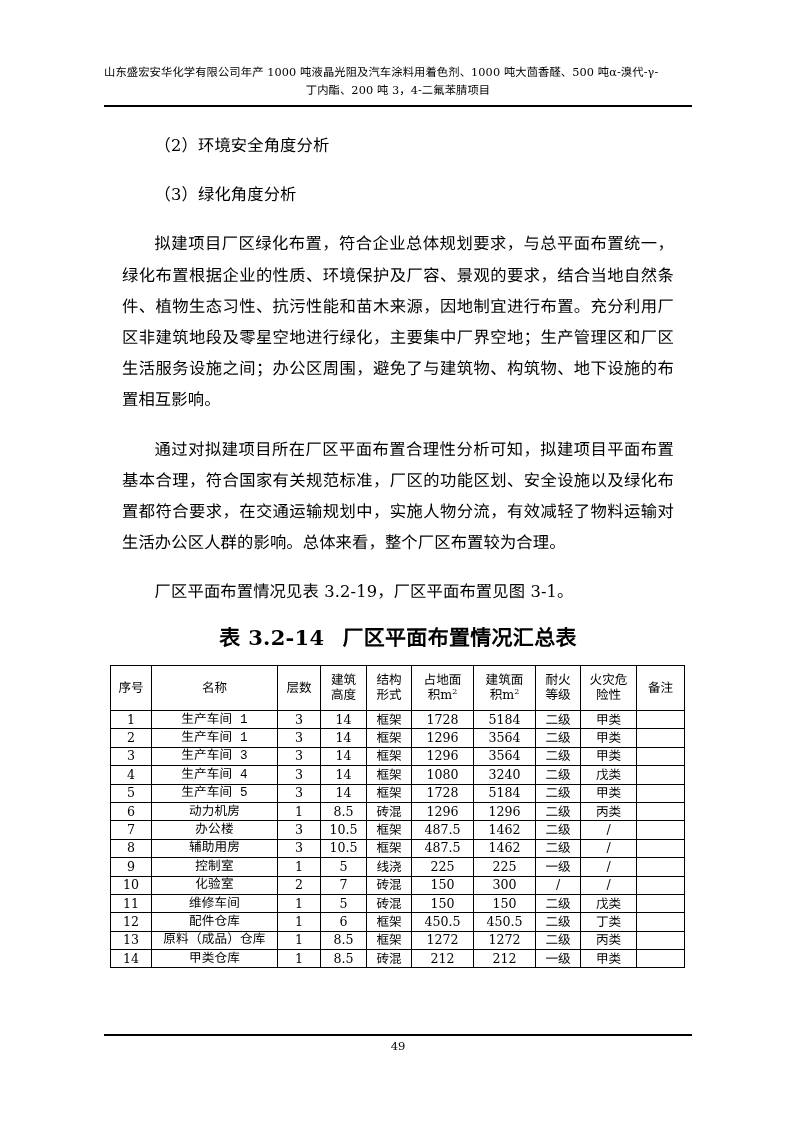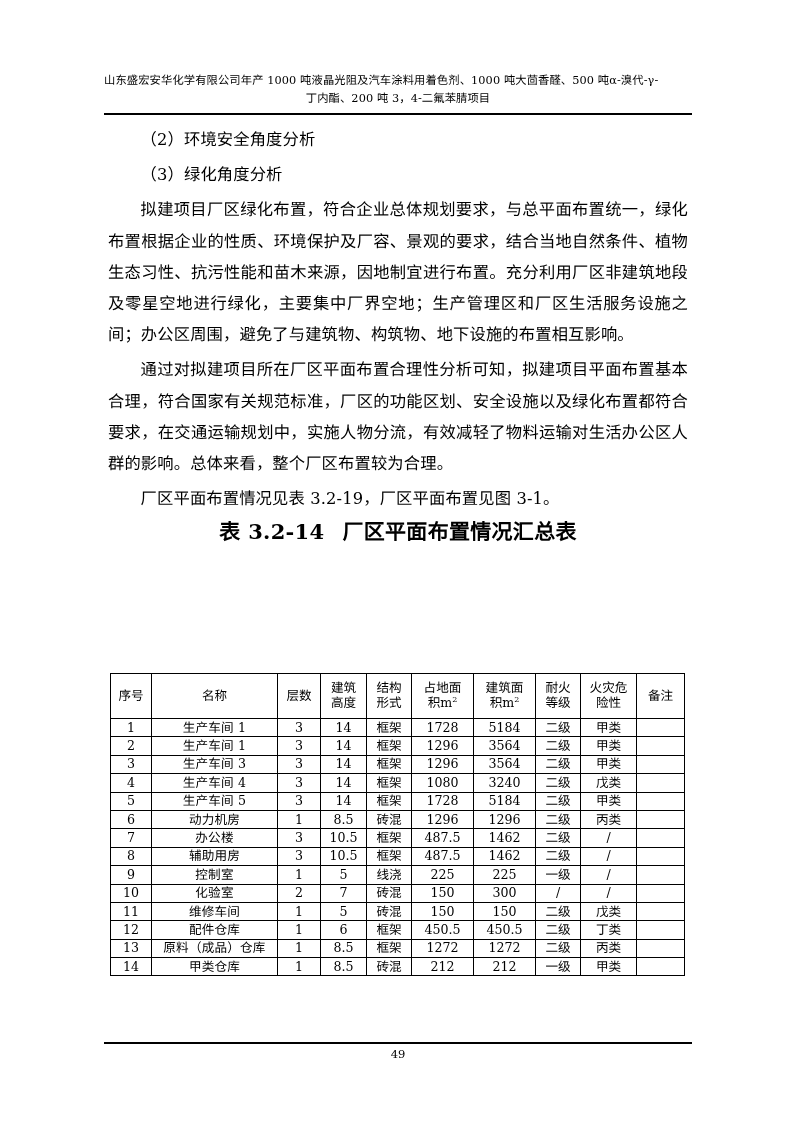--- a/index.html
+++ b/index.html
@@ -13,21 +13,21 @@
     height: 1123px;
     position: relative;
     font-family: "DejaVu Serif", "Liberation Serif", serif;
     color: #000000;
     overflow: hidden;
   }
 
   .page {
     position: absolute;
     left: 0;
-    top: 12px;
+    top: 4px;
     width: 794px;
     height: 884px;
     box-sizing: border-box;
   }
 
   
   .header-block {
     position: absolute;
     left: 104px;
     top: 60px;
@@ -51,21 +51,21 @@
   }
 
   
   .content {
     position: absolute;
     left: 104px;
     top: 108px;
     width: 588px;
   }
   p.para {
-    margin: 4px;
+    margin: 18px;
     font-size: 16.3px;
     line-height: 31.2px;
     text-align: justify;
     text-justify: inter-ideograph;
     text-indent: 2em;
     letter-spacing: 0.15px;
     font-family: "DejaVu Serif", "Liberation Serif", serif;
   }
   p.para.sub-head {
     text-indent: 2em;
@@ -107,20 +107,21 @@
   .layout-table thead th {
     height: 44px;
     font-weight: normal;
     font-size: 12.6px;
     line-height: 14.6px;
   }
   .layout-table thead th .hdr2 { display: block; }
   .layout-table td.name-cell {
     font-size: 12.6px;
     letter-spacing: 0.2px;
+    font-family: Liberation Mono, monospace;
   }
   .sup { font-size: 8px; vertical-align: super; line-height: 0; }
 
   
   col.c-seq    { width: 41px; }
   col.c-name   { width: 126px; }
   col.c-floors { width: 43px; }
   col.c-height { width: 46px; }
   col.c-struct { width: 45px; }
   col.c-land   { width: 62px; }

